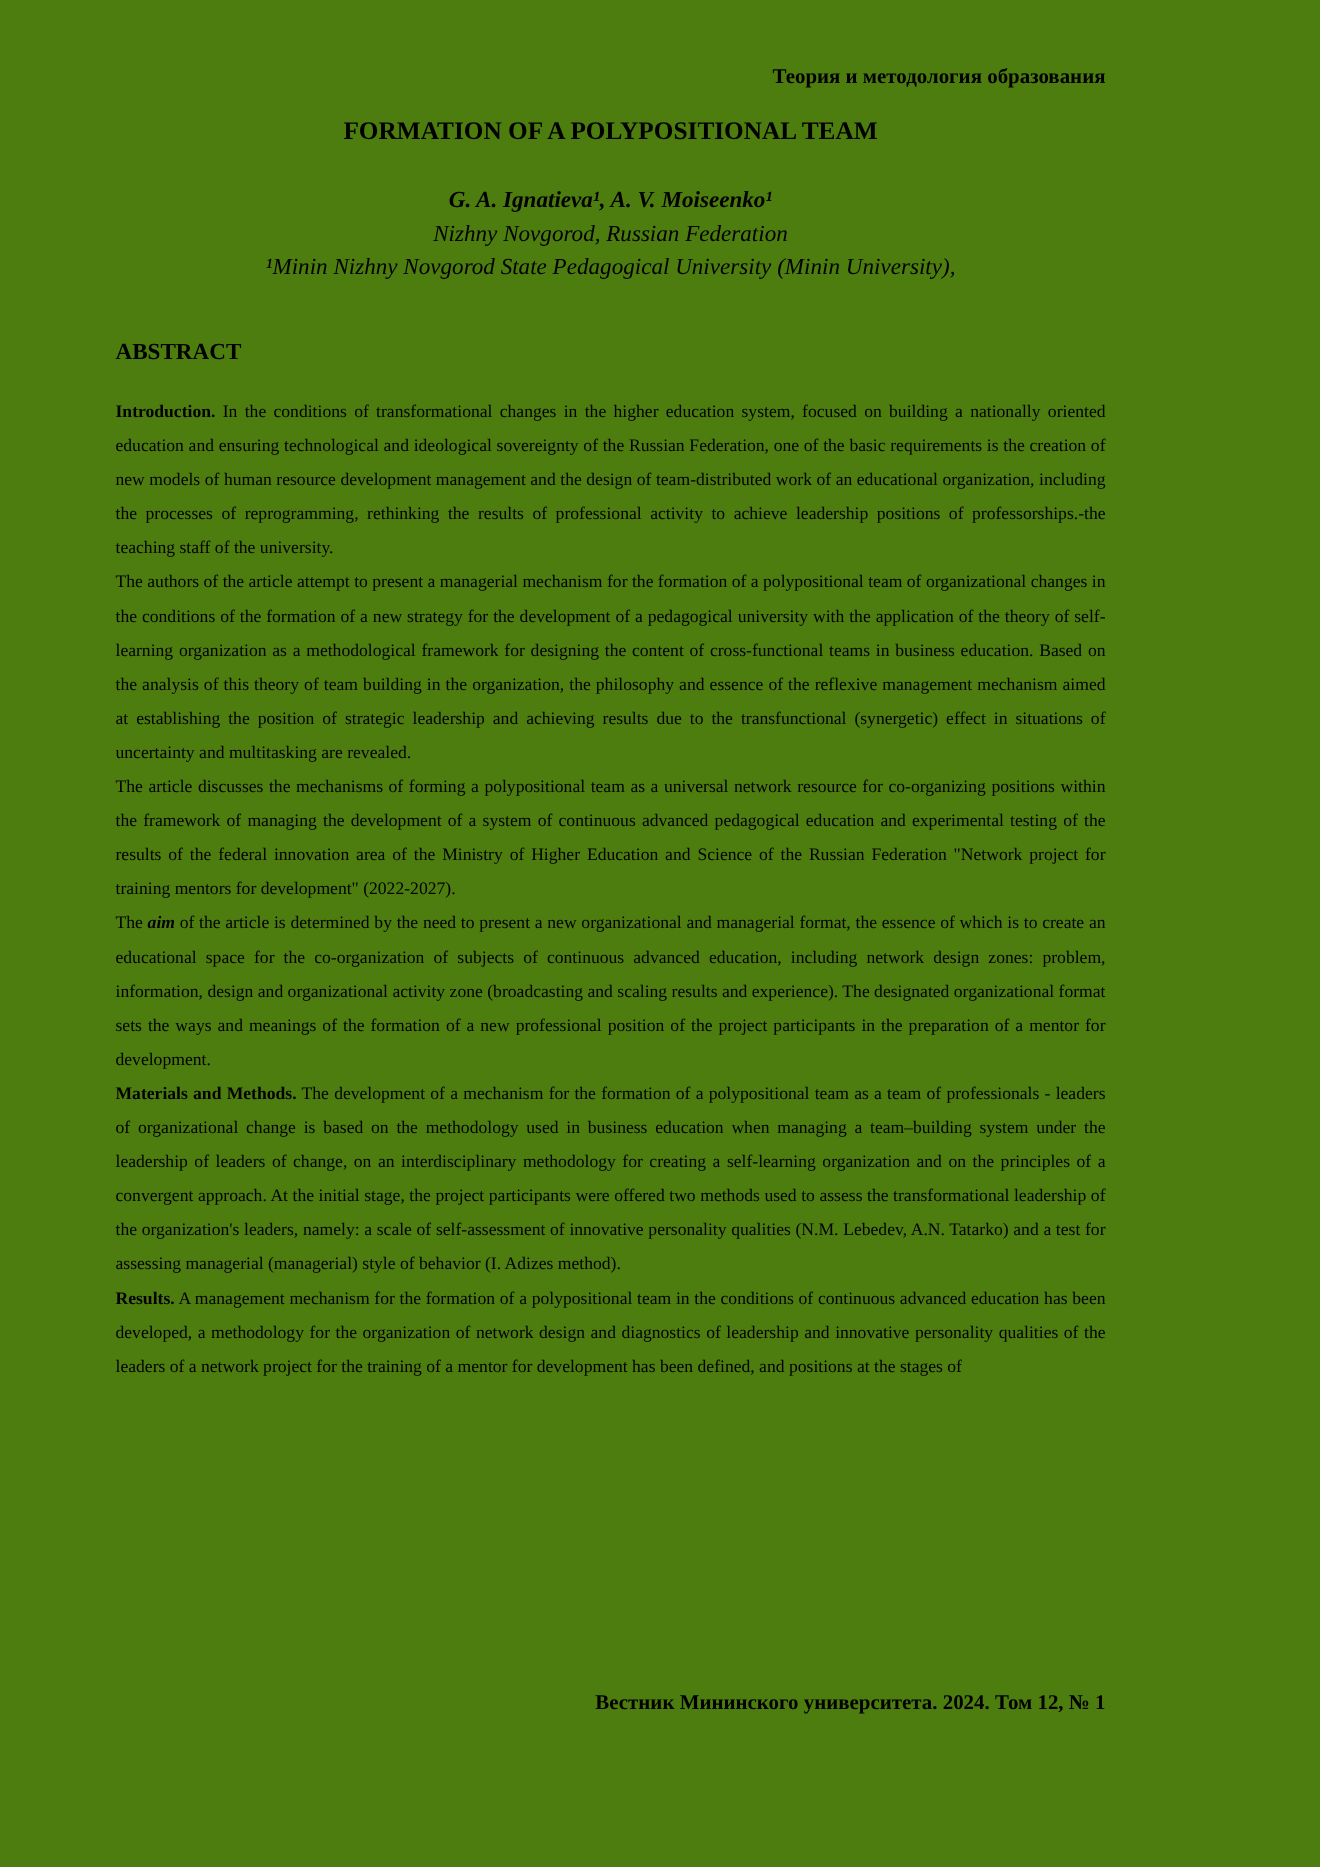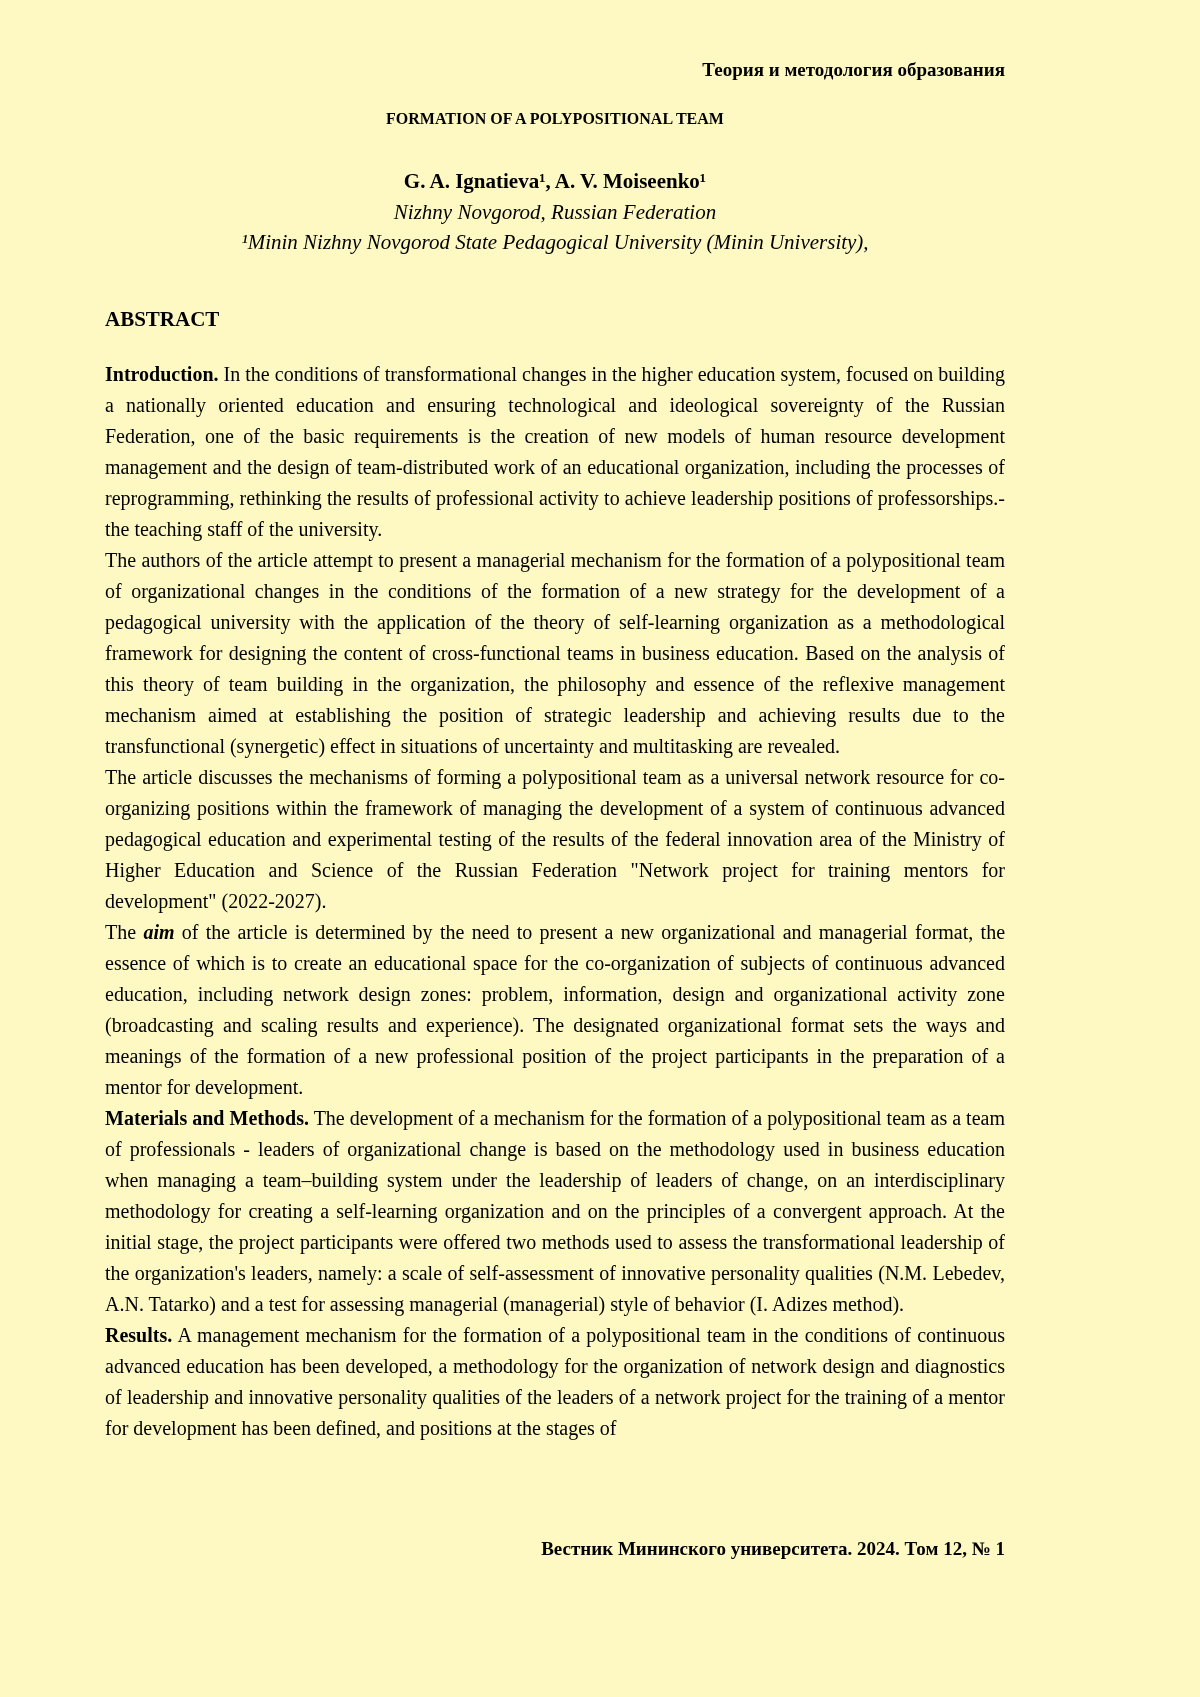--- a/index.html
+++ b/index.html
@@ -1,67 +1,68 @@
 <!DOCTYPE html>
 <html><head>
 <meta charset="utf-8">
 <style>
   html, body { margin: 0; padding: 0; background: #ffffff; }
   .page {
     position: relative;
     width: 1200px;
     height: 1697px;
-    background: #fef9c3;
+    background: #4d7c0f;
     color: #000000;
     font-family: "Liberation Serif", "DejaVu Serif", serif;
     overflow: hidden;
     margin: 0 auto;
   }
   .content {
     position: absolute;
     left: 105px;
     top: 58px;
     width: 900px;
   }
   .running-head {
     text-align: right;
     font-weight: 700;
     font-size: 19px;
     line-height: 24px;
   }
   .title {
     text-align: center;
     font-weight: 700;
-    font-size: 16px;
+    font-size: 23px;
     line-height: 33px;
     margin-top: 20px;
   }
   .authors-names {
     text-align: center;
     font-weight: 700;
+    font-style: italic;
     font-size: 21px;
     line-height: 28px;
     margin-top: 32px;
   }
   .affiliation {
     text-align: center;
     font-style: italic;
     font-size: 21px;
     line-height: 30px;
     margin-top: 2px;
   }
   .abstract-heading {
     font-weight: 700;
     font-size: 21px;
     margin-top: 50px;
     text-align: left;
   }
   .abstract-body {
     margin-top: 27px;
-    font-size: 20px;
+    font-size: 16px;
     line-height: 31px;
     text-align: justify;
   }
   p.para { margin: 0; padding: 0; }
   .seg-bold { font-weight: 700; }
   .seg-bold-italic { font-weight: 700; font-style: italic; margin-top: 16px; }
   .footer {
     position: absolute;
     left: 105px;
     width: 900px;

